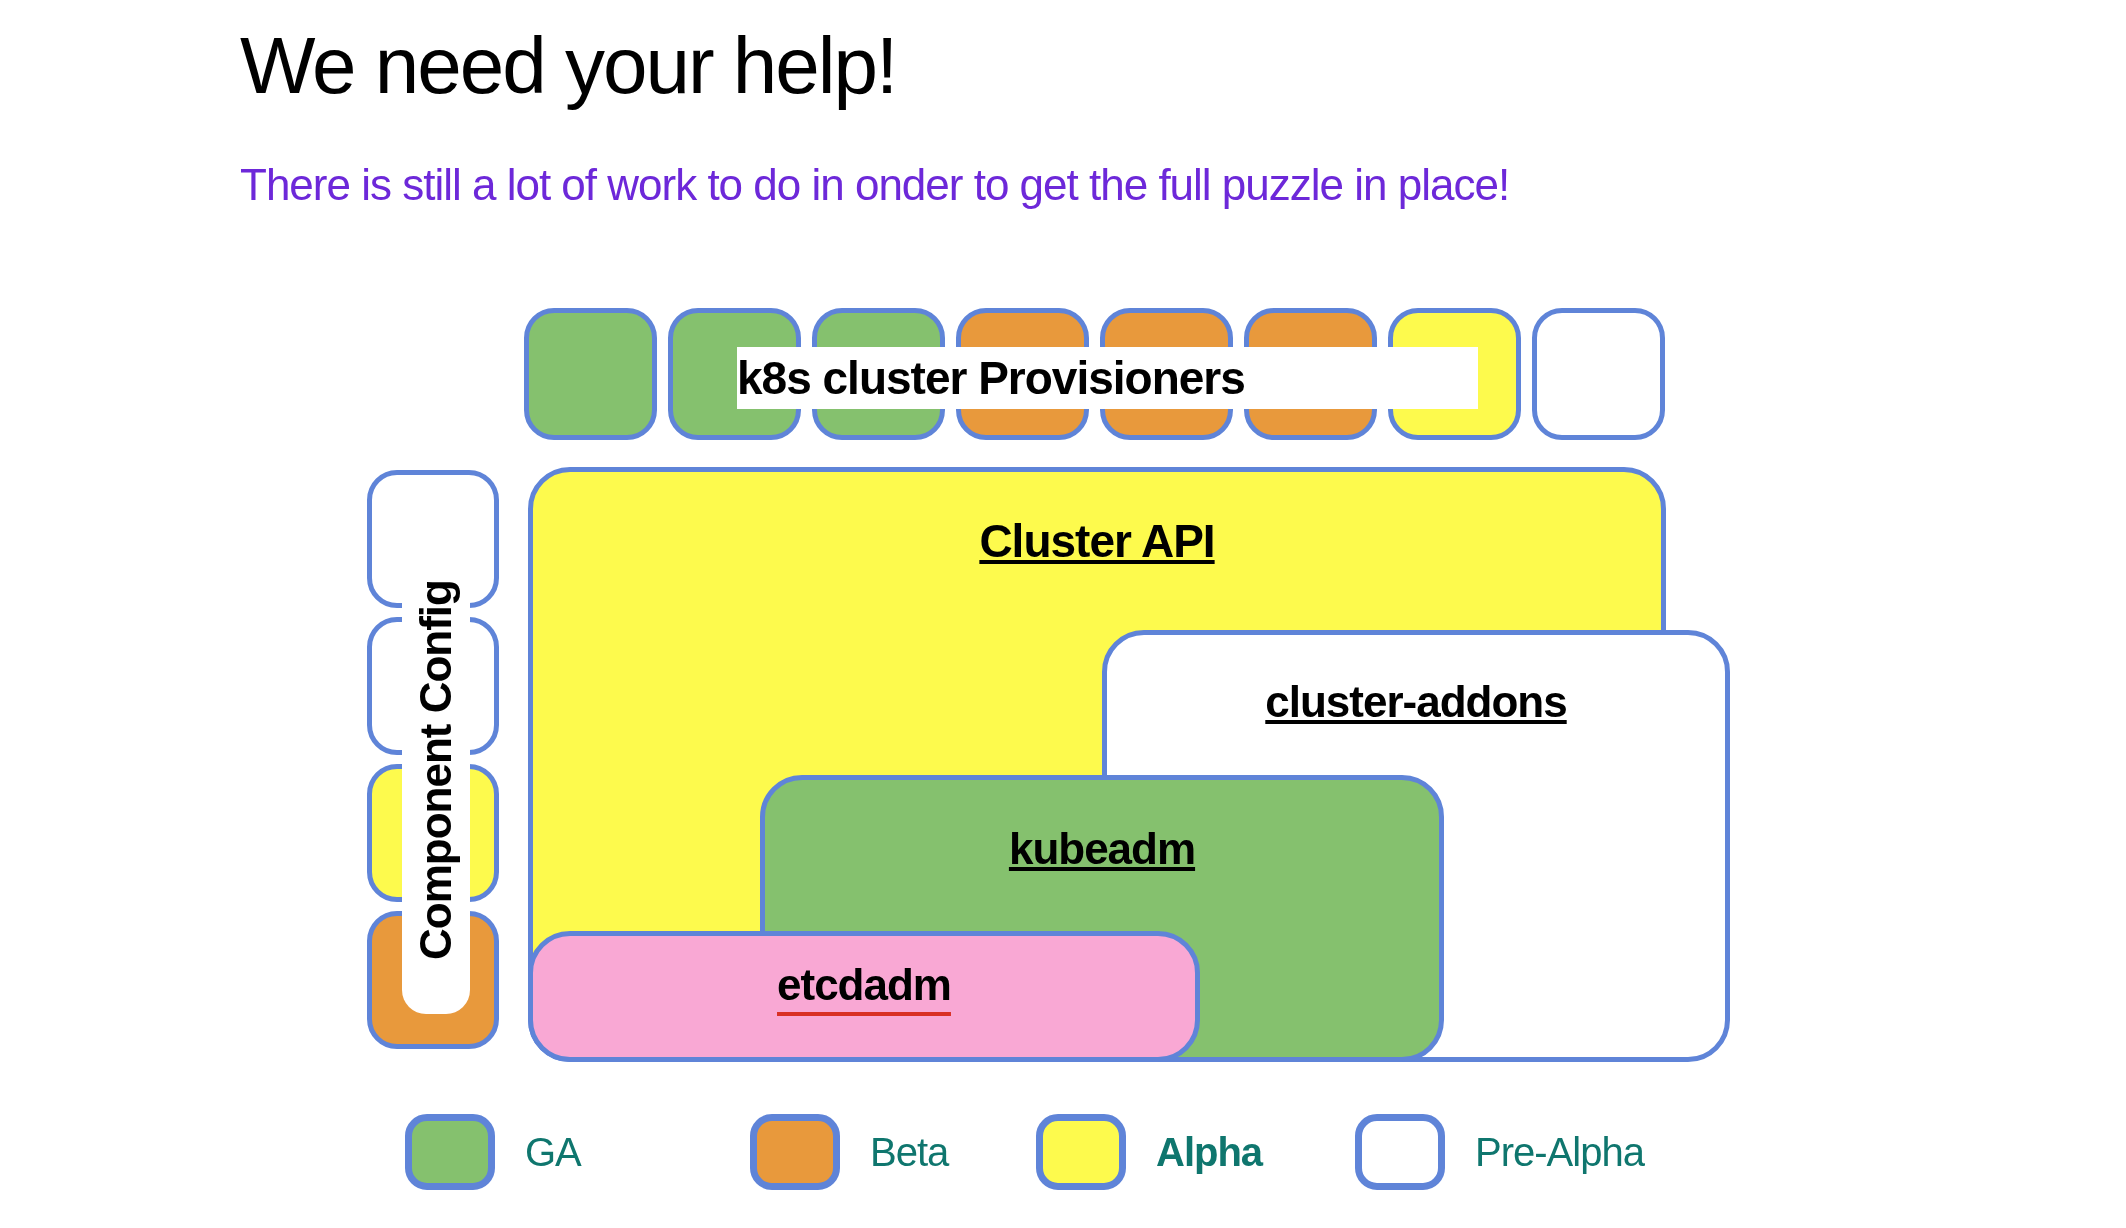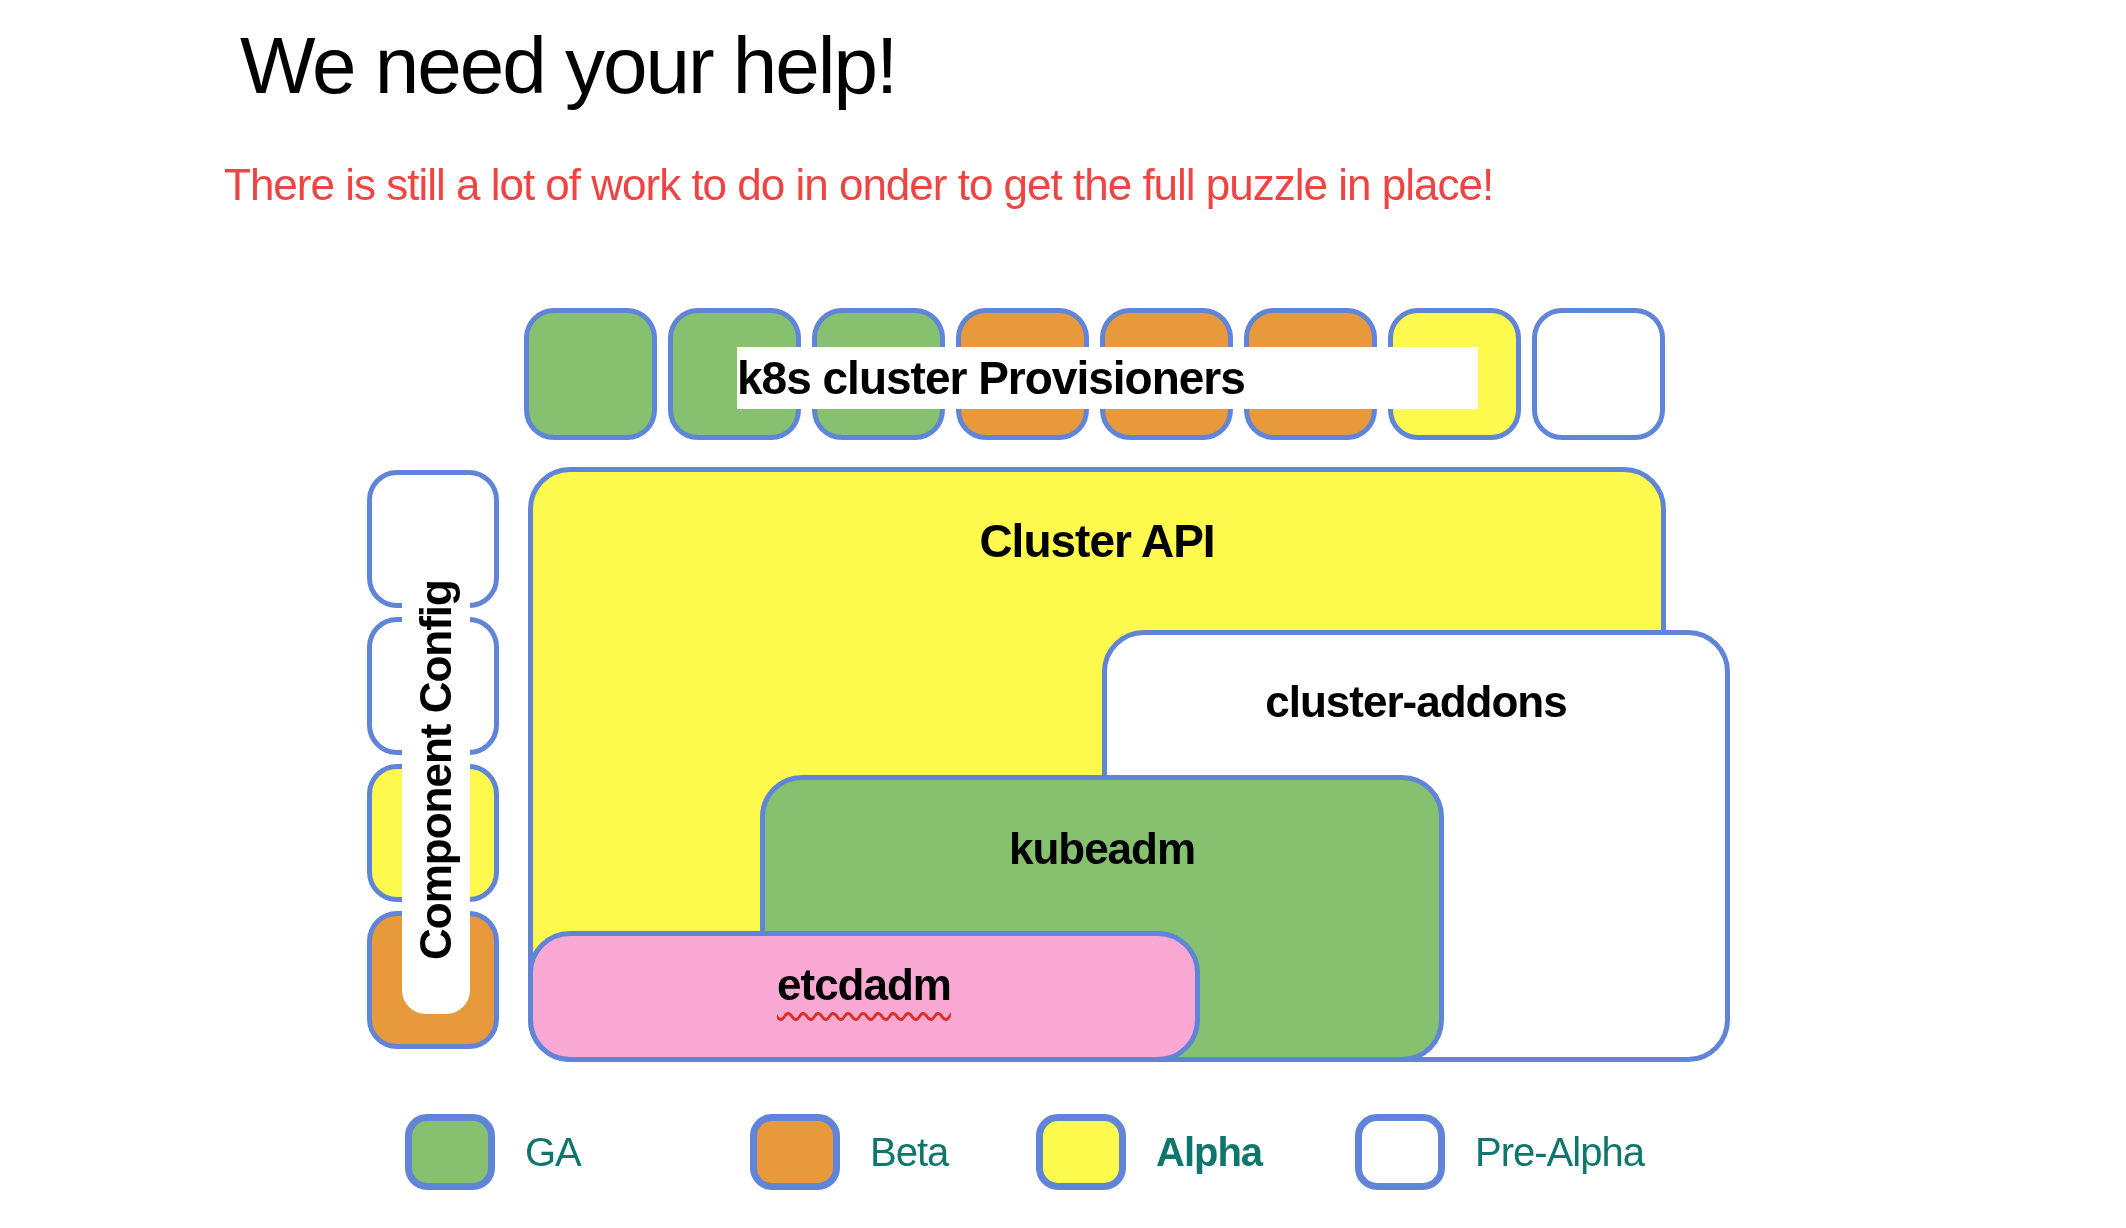--- a/index.html
+++ b/index.html
@@ -9,22 +9,22 @@
     background:#ffffff;
     font-family:"Liberation Sans","DejaVu Sans",sans-serif;
     overflow:hidden;
   }
   .title{
     position:absolute;left:240px;top:20px;
     font-size:80px;font-weight:400;color:#000;
     letter-spacing:-2px;white-space:nowrap;
   }
   .subtitle{
-    position:absolute;left:224px;top:160px;
-    font-size:44px;font-weight:400;color:#ef4444;
+    position:absolute;left:240px;top:160px;
+    font-size:44px;font-weight:400;color:#6d28d9;
     letter-spacing:-1px;white-space:nowrap;
   }
   
   .prov-row{
     position:absolute;left:524px;top:308px;
     display:flex;gap:11px;
   }
   .prov-row .square{
     width:133px;height:132px;
     border:5px solid #5f84d8;border-radius:30px;
@@ -68,20 +68,21 @@
   .box{
     position:absolute;
     border:5px solid #5f84d8;border-radius:42px;
     box-sizing:border-box;
     text-align:center;
   }
   .box .box-label{
     display:block;
     font-size:44px;font-weight:700;color:#000;
     letter-spacing:-1px;
+    text-decoration:underline;
   }
   #box-cluster-api{left:528px;top:467px;width:1138px;height:595px;z-index:1;}
   #box-cluster-api .box-label{margin-top:42px;font-size:46px;}
   #box-cluster-addons{left:1102px;top:630px;width:628px;height:432px;z-index:2;}
   #box-cluster-addons .box-label{margin-top:42px;}
   #box-kubeadm{left:760px;top:775px;width:684px;height:287px;z-index:3;}
   #box-kubeadm .box-label{margin-top:44px;}
   #box-etcdadm{left:528px;top:931px;width:672px;height:131px;z-index:4;}
   #box-etcdadm .box-label{margin-top:24px;}
   .squiggle{

